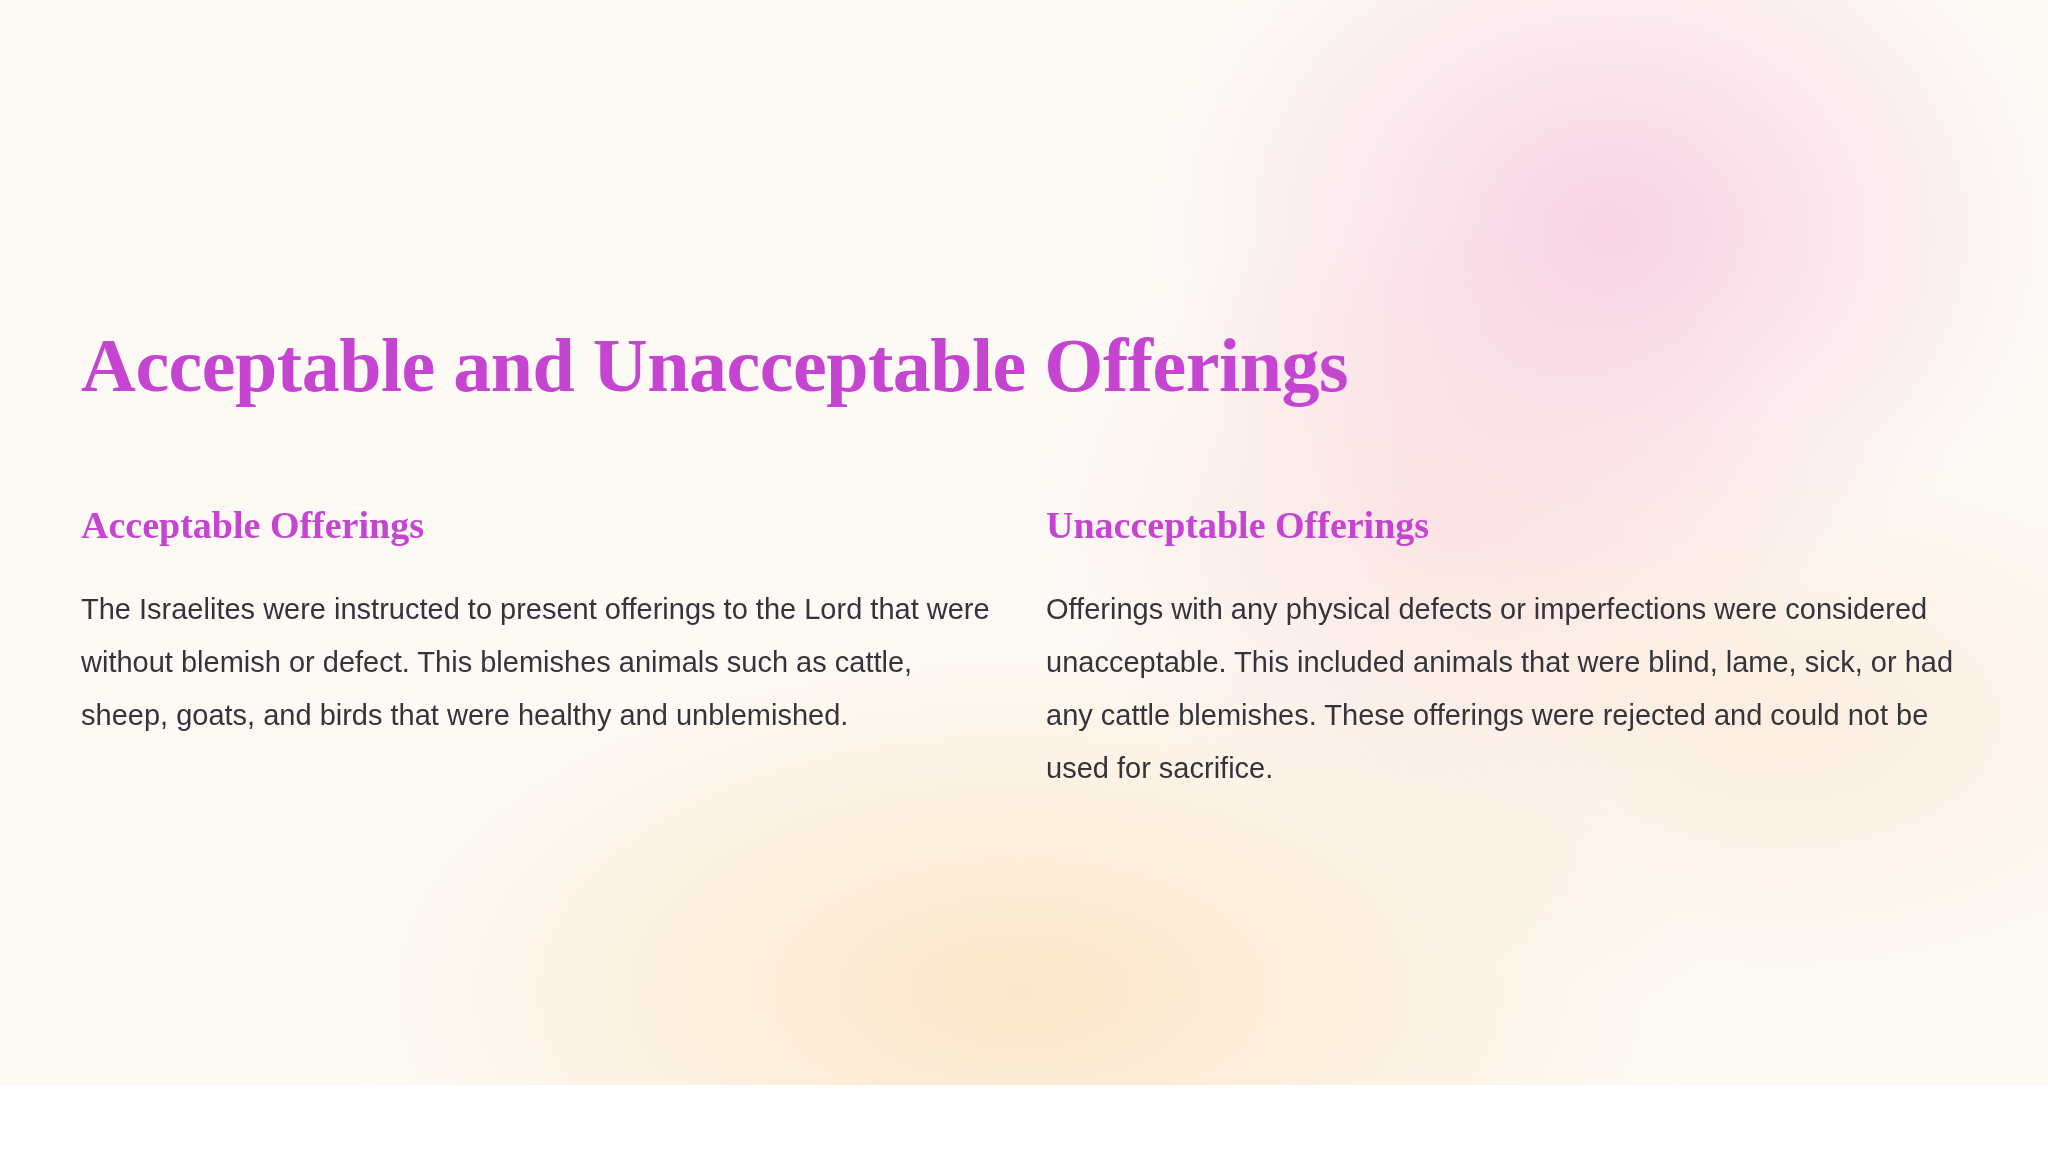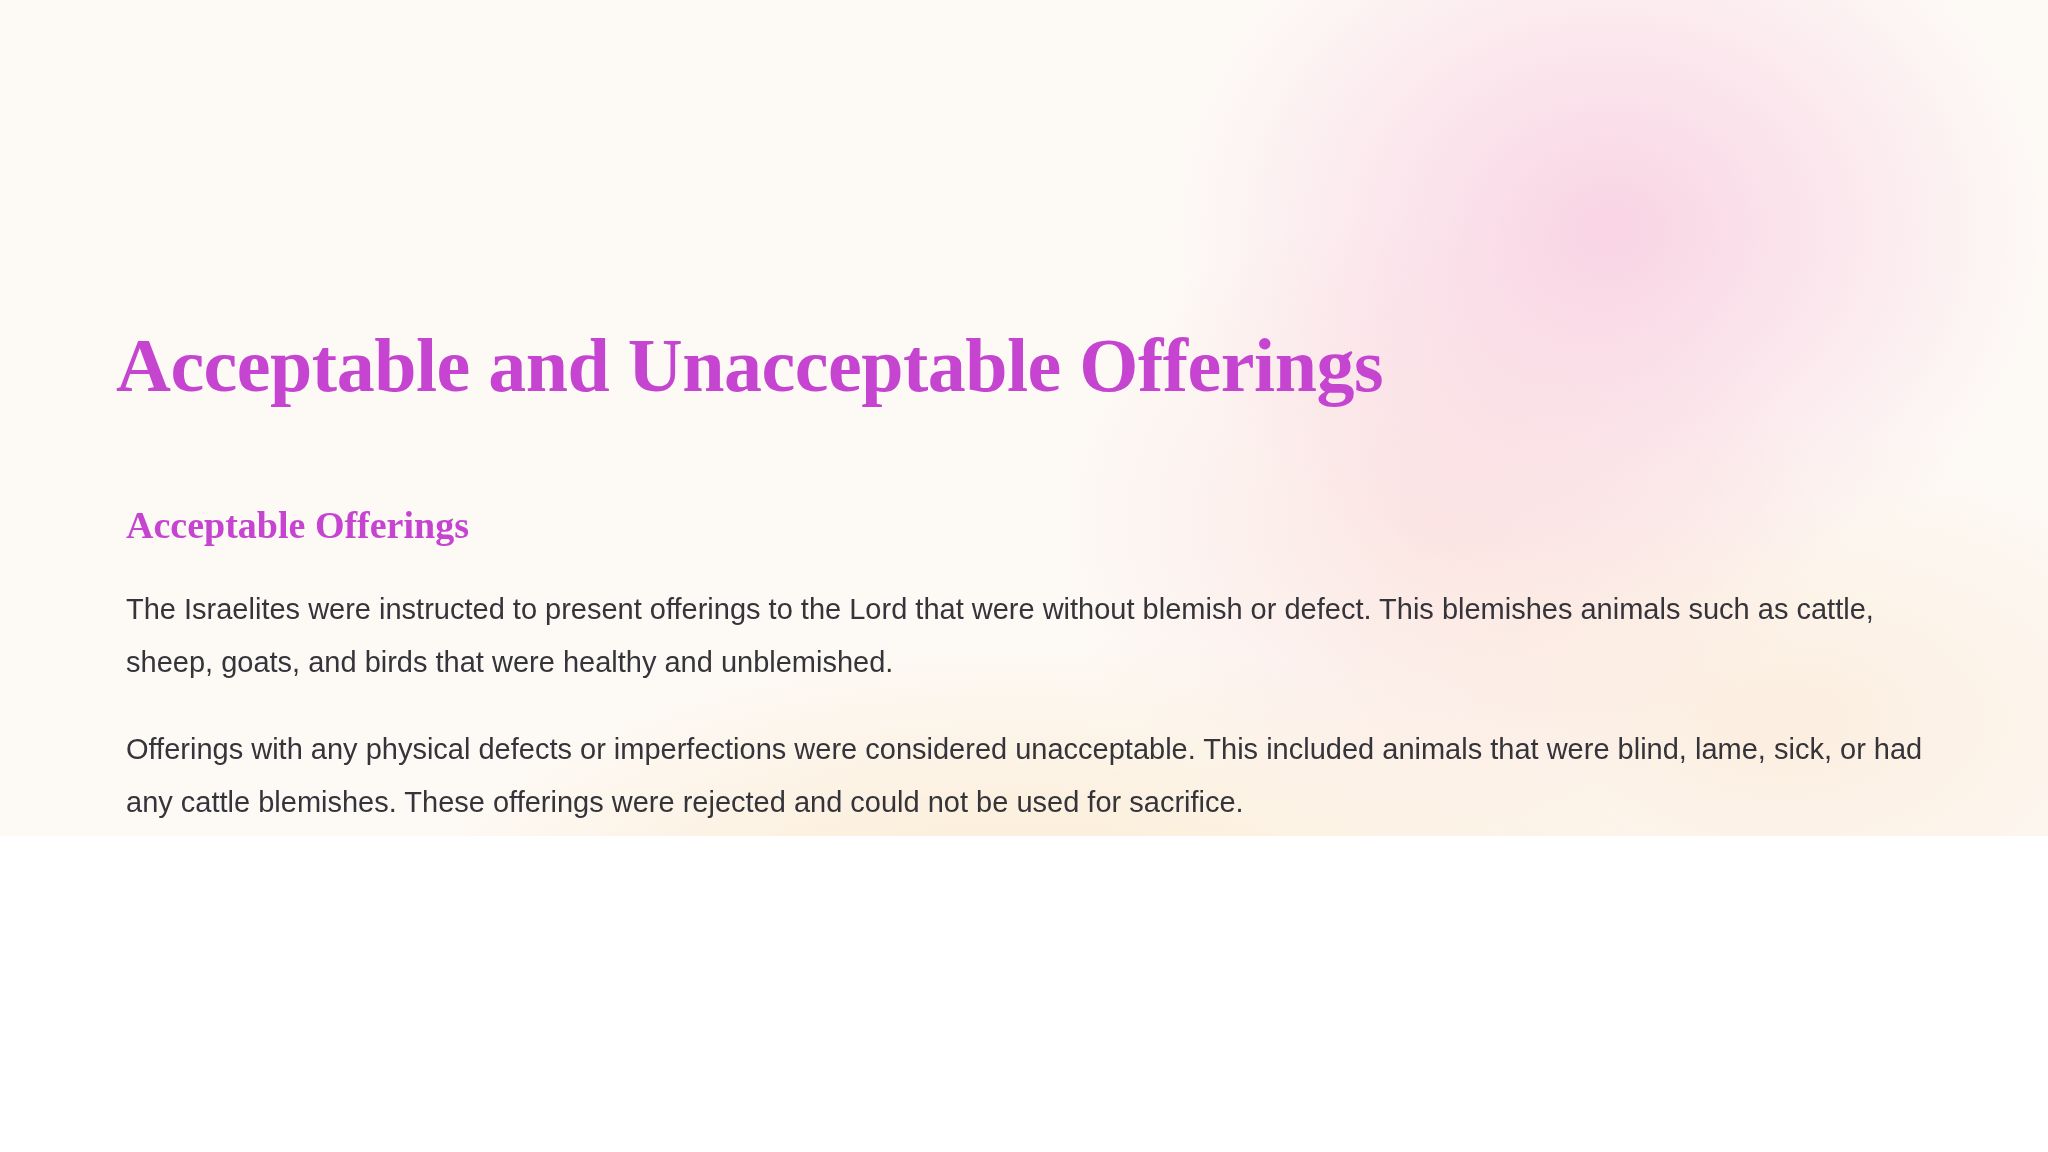--- a/index.html
+++ b/index.html
@@ -2,24 +2,24 @@
 <html><head>
 <meta charset="utf-8">
 <style>
   html, body {
     margin: 0;
     padding: 0;
   }
   .slide {
     position: relative;
     width: 2048px;
-    height: 836px;
+    height: 1085px;
     overflow: hidden;
     box-sizing: border-box;
-    padding: 0 116px;
+    padding: 0 81px;
     font-family: "Liberation Sans", sans-serif;
     background:
       radial-gradient(ellipse 640px 540px at 1610px 230px, rgba(248, 205, 225, 0.85) 0%, rgba(248, 205, 225, 0) 70%),
       radial-gradient(ellipse 540px 430px at 1430px 520px, rgba(250, 214, 212, 0.55) 0%, rgba(250, 214, 212, 0) 72%),
       radial-gradient(ellipse 950px 500px at 1020px 990px, rgba(251, 224, 185, 0.75) 0%, rgba(251, 224, 185, 0) 72%),
       radial-gradient(ellipse 720px 420px at 1780px 720px, rgba(251, 228, 205, 0.55) 0%, rgba(251, 228, 205, 0) 70%),
       #fdfaf6;
   }
   .slide-title {
     margin: 0;
@@ -27,23 +27,22 @@
     font-family: "Liberation Serif", serif;
     font-weight: 700;
     font-size: 76px;
     line-height: 1.2;
     letter-spacing: -0.5px;
     color: #c545d1;
   }
   .columns {
     margin-top: 92px;
     display: grid;
-    grid-template-columns: 1fr;
+    grid-template-columns: 1fr 1fr;
     column-gap: 44px;
-    margin-left: 10px;
   }
   .column-heading {
     margin: 0;
     font-family: "Liberation Serif", serif;
     font-weight: 700;
     font-size: 38px;
     line-height: 1.2;
     color: #c545d1;
   }
   .column-body {
@@ -60,17 +59,18 @@
   <h1 class="slide-title">Acceptable and Unacceptable Offerings</h1>
 
   <div class="columns">
 
     <div class="column">
       <h2 class="column-heading">Acceptable Offerings</h2>
       <p class="column-body">The Israelites were instructed to present offerings to the Lord that were without blemish or defect. This blemishes animals such as cattle, sheep, goats, and birds that were healthy and unblemished.</p>
     </div>
 
     <div class="column">
+      <h2 class="column-heading">Unacceptable Offerings</h2>
       <p class="column-body">Offerings with any physical defects or imperfections were considered unacceptable. This included animals that were blind, lame, sick, or had any cattle blemishes. These offerings were rejected and could not be used for sacrifice.</p>
     </div>
 
   </div>
 </div>
 
 </body></html>

